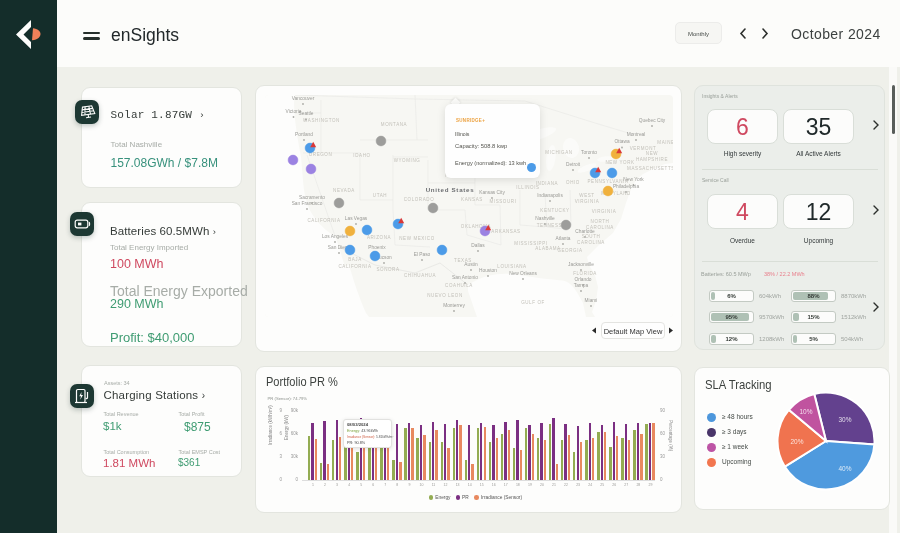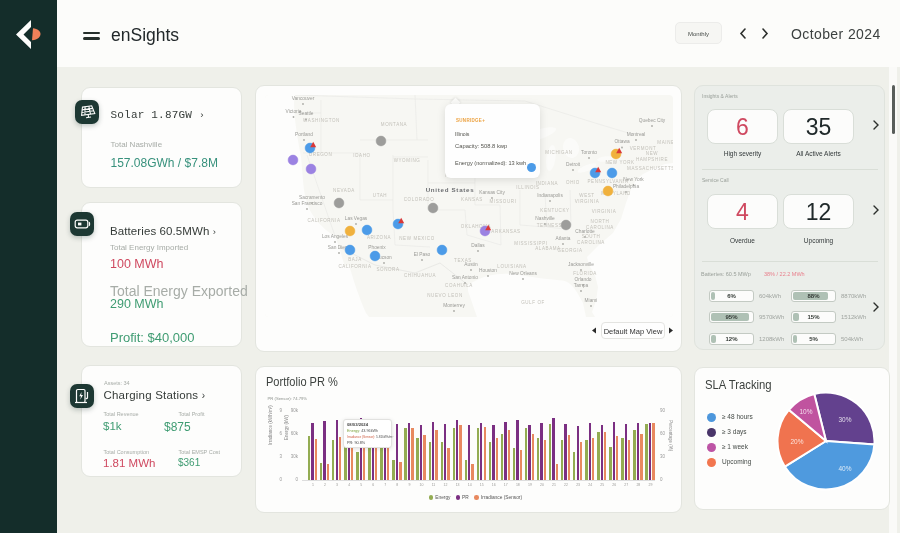--- a/index.html
+++ b/index.html
@@ -64,21 +64,21 @@
 <path d="M5,18.5 L17,18.5"></path>
 <path d="M17.5,8 L17.5,13.5 C17.5,15 16,15 16,13.8"></path>
 </g>
 <path d="M11.5,8 L9.3,12.2 L11,12.2 L10.2,15.8 L13,10.9 L11.2,10.9 Z" fill="#fdfdfc"></path>
 </svg></div>
 <div class="abs glabel" style="left:104px;top:380px;font-size:5.5px;">Assets: 34</div>
 <div class="abs dark" style="left:103.5px;top:388.5px;font-size:11.5px;letter-spacing:.2px;">Charging Stations <span style="font-size:10px;">›</span></div>
 <div class="abs glabel" style="left:103.5px;top:410.7px;font-size:5.5px;">Total Revenue</div>
 <div class="abs green" style="left:103px;top:420px;font-size:11.5px;">$1k</div>
 <div class="abs glabel" style="left:178.5px;top:410.7px;font-size:5.5px;">Total Profit</div>
-<div class="abs green" style="left:164px;top:420px;font-size:12px;">$875</div>
+<div class="abs green" style="left:184px;top:420px;font-size:12px;">$875</div>
 <div class="abs glabel" style="left:103.5px;top:448.6px;font-size:5.5px;">Total Consumption</div>
 <div class="abs red" style="left:103px;top:457px;font-size:11.5px;">1.81 MWh</div>
 <div class="abs glabel" style="left:178.5px;top:448.6px;font-size:5.5px;">Total EMSP Cost</div>
 <div class="abs green" style="left:178px;top:457px;font-size:10px;">$361</div>
 <div class="card" style="left:255px;top:85px;width:427px;height:267px;"></div>
 <svg class="abs" style="left:265px;top:95px;border-radius:4px;" width="408" height="222" viewBox="0 0 408 222">
 <rect x="0" y="0" width="408" height="222" fill="#f7f7f3"></rect>
     <path d="M0,0 L30,0 C27,12 32,40 36,62 C38,82 38,96 42,108 C46,122 60,136 70,141 L74,152 C78,166 86,192 93,212 L97,222 L0,222 Z" fill="#fdfdfc"></path>
     <path d="M84,170 C88,184 95,205 101,218 L104,222 L96,222 C90,208 82,186 78,172 Z" fill="#fdfdfc"></path>
     <path d="M203,190 C225,176 245,178 260,181 C280,184 294,185 300,186 C306,188 310,194 313,199 L318,208 L321,222 L212,222 L203,196 Z" fill="#fdfdfc"></path>

